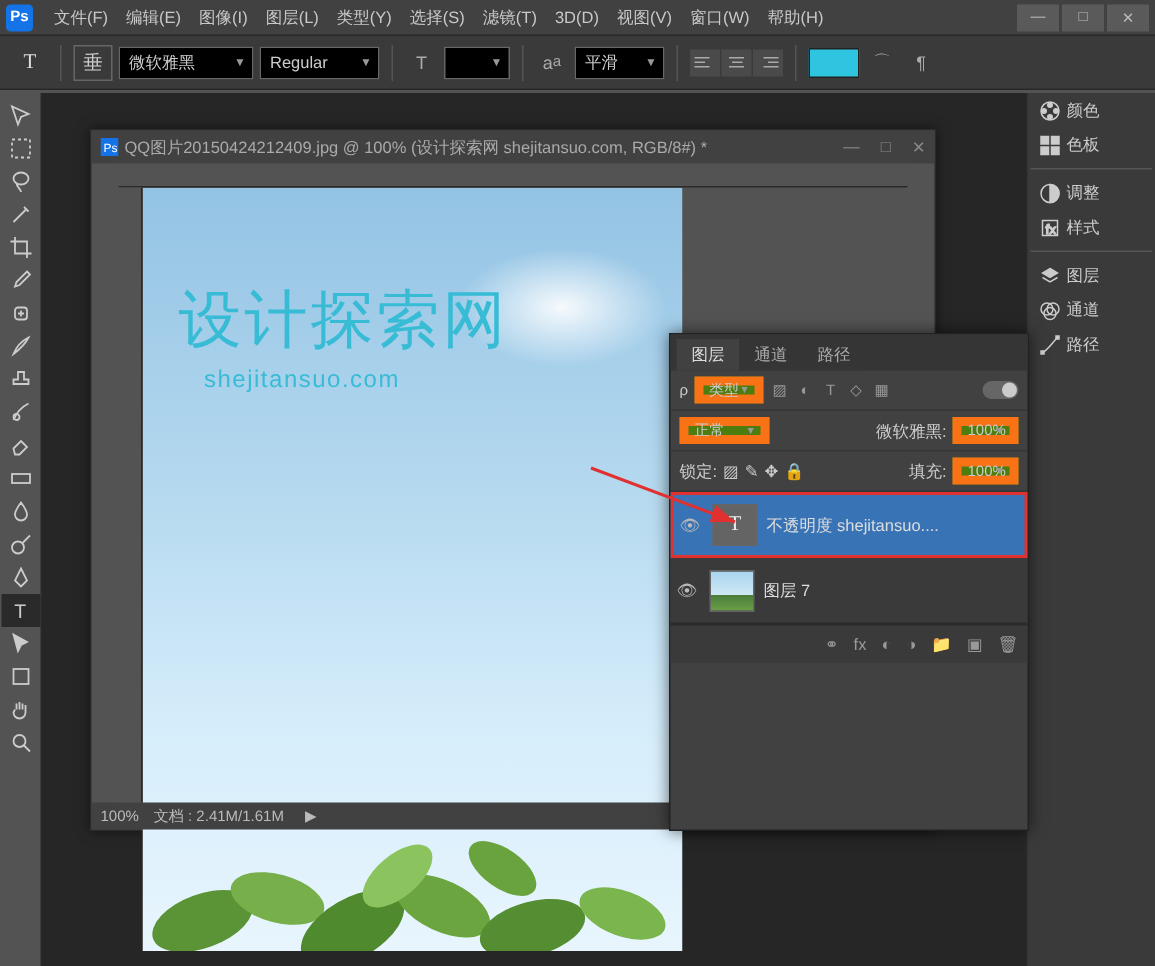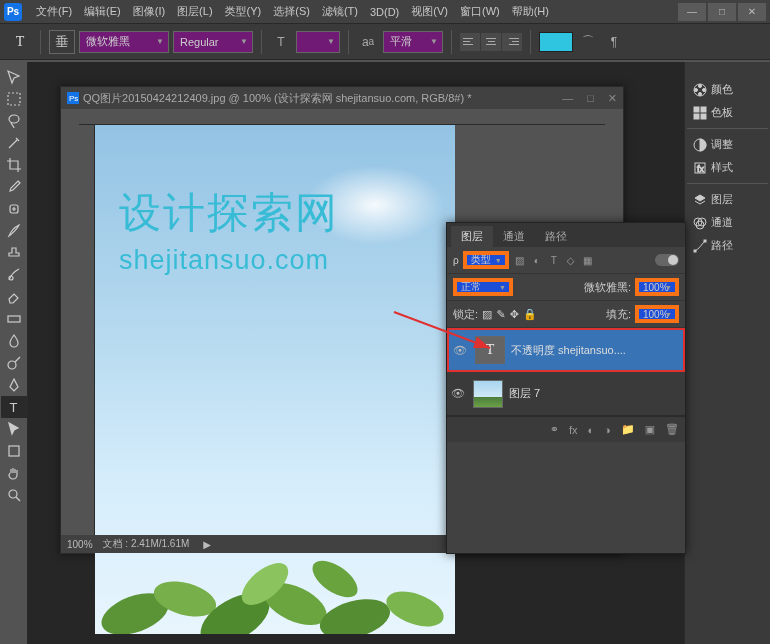--- a/index.html
+++ b/index.html
@@ -6,21 +6,21 @@
 body { background: #535353; width: 770px; height: 644px; overflow: hidden; position: relative; }
 .menubar { background: #414141; height: 24px; display: flex; align-items: center; padding: 0 4px; border-bottom: 1px solid #282828; }
 .ps-logo { width: 18px; height: 18px; background: #1473e6; border-radius: 3px; display: flex; align-items: center; justify-content: center; color: #fff; font-size: 10px; font-weight: bold; margin-right: 8px; }
 .menu-item { color: #c8c8c8; font-size: 11px; padding: 0 6px; cursor: default; }
 .win-controls { margin-left: auto; display: flex; gap: 2px; }
 .win-btn { width: 28px; height: 18px; background: #5a5a5a; color: #bbb; display: flex; align-items: center; justify-content: center; font-size: 10px; }
 .optbar { background: #3a3a3a; height: 36px; display: flex; align-items: center; padding: 0 8px; border-bottom: 1px solid #282828; gap: 4px; }
 .opt-tool-icon { width: 24px; height: 24px; display: flex; align-items: center; justify-content: center; color: #ddd; font-size: 14px; font-family: Georgia, serif; }
 .opt-sep { width: 1px; height: 24px; background: #555; margin: 0 4px; }
 .opt-char { width: 26px; height: 24px; border: 1px solid #666; display: flex; align-items: center; justify-content: center; color: #ccc; font-size: 13px; }
-.opt-dd { background: #701a75; border: 1px solid #666; color: #ccc; font-size: 11px; padding: 2px 18px 2px 6px; position: relative; height: 22px; display: flex; align-items: center; }
+.opt-dd { background: #000000; border: 1px solid #666; color: #ccc; font-size: 11px; padding: 2px 18px 2px 6px; position: relative; height: 22px; display: flex; align-items: center; }
 .opt-dd::after { content: "▼"; position: absolute; right: 4px; font-size: 8px; color: #999; }
 .opt-icon { width: 22px; height: 22px; display: flex; align-items: center; justify-content: center; color: #aaa; font-size: 12px; }
 .opt-swatch { width: 34px; height: 20px; background: #2fc5e0; border: 1px solid #222; }
 .opt-align { display: flex; gap: 1px; }
 .align-btn { width: 20px; height: 18px; background: #4a4a4a; display: flex; flex-direction: column; gap: 2px; padding: 3px; justify-content: center; }
 .align-btn span { height: 1px; background: #aaa; }
 .workspace { position: absolute; top: 62px; left: 0; right: 0; bottom: 0; display: flex; }
 .toolbar { width: 28px; background: #535353; border-right: 1px solid #2a2a2a; padding-top: 4px; }
 .tool { width: 26px; height: 22px; display: flex; align-items: center; justify-content: center; color: #ccc; font-size: 13px; cursor: default; margin: 0 auto; }
 .tool.active { background: #2a2a2a; }
@@ -30,32 +30,32 @@
 .doc-titlebar { height: 22px; background: #414141; display: flex; align-items: center; padding: 0 6px; font-size: 11px; color: #aaa; }
 .doc-win-ctrl { margin-left: auto; display: flex; gap: 14px; color: #888; font-size: 11px; }
 .ruler-h { position: absolute; top: 22px; left: 18px; right: 18px; height: 16px; background: #535353; border-bottom: 1px solid #2a2a2a; z-index: 2; }
 .ruler-v { position: absolute; top: 38px; left: 18px; width: 16px; bottom: 18px; background: #535353; border-right: 1px solid #2a2a2a; z-index: 2; }
 .canvas { position: absolute; top: 38px; left: 34px; width: 360px; height: 509px; overflow: hidden; }
 .sky { position: absolute; inset: 0; background: linear-gradient(180deg, #93c3e4 0%, #b5d9ef 40%, #d5edfb 70%, #e8f5fd 100%); }
 .cloud { position: absolute; top: 40px; right: 10px; width: 140px; height: 80px; background: radial-gradient(ellipse at center, rgba(255,255,255,0.9) 0%, rgba(255,255,255,0) 70%); }
 .leaves { position: absolute; bottom: 0; left: 0; right: 0; height: 110px; }
 .text-overlay { position: absolute; top: 60px; left: 24px; color: #38bcd6; }
 .text-main { font-size: 42px; letter-spacing: 2px; font-weight: 400; }
-.text-sub { font-size: 27px; margin-top: 4px; letter-spacing: 1px; }
+.text-sub { font-size: 16px; margin-top: 4px; letter-spacing: 1px; margin-left: 17px; }
 .status { position: absolute; bottom: 0; left: 0; right: 0; height: 18px; background: #414141; display: flex; align-items: center; font-size: 10px; color: #bbb; padding: 0 6px; gap: 10px; }
-.right-col { width: 86px; background: #3a3a3a; border-left: 1px solid #2a2a2a; padding: 16px 2px; }
+.right-col { width: 86px; background: #3a3a3a; border-left: 1px solid #2a2a2a; padding: 0 2px; }
 .rp-item { display: flex; align-items: center; gap: 4px; padding: 4px 6px; color: #ccc; font-size: 11px; }
 .rp-item svg { width: 14px; height: 14px; stroke: #ccc; fill: #ccc; }
 .rp-sep { height: 1px; background: #555; margin: 4px 0; }
 .layers-panel { position: absolute; left: 446px; top: 222px; width: 240px; height: 332px; background: #414141; border: 1px solid #222; box-shadow: 0 0 10px rgba(0,0,0,0.6); z-index: 100; }
 .lp-tabs { height: 24px; background: #353535; display: flex; align-items: flex-end; padding-left: 4px; }
 .lp-tab { padding: 3px 10px; font-size: 11px; color: #aaa; background: #353535; }
 .lp-tab.active { background: #414141; color: #ddd; }
 .lp-row { display: flex; align-items: center; padding: 4px 6px; gap: 4px; border-bottom: 1px solid #353535; font-size: 11px; color: #ccc; }
-.lp-dd { background: #1d4ed8; border: 4px solid #f97316; color: #ccc; font-size: 10px; padding: 1px 4px 1px 4px; position: relative; height: 18px; display: flex; align-items: center; }
+.lp-dd { background: #4d7c0f; border: 6px solid #f97316; color: #ccc; font-size: 10px; padding: 1px 4px 1px 4px; position: relative; height: 18px; display: flex; align-items: center; }
 .lp-dd::after { content: "▼"; position: absolute; right: 3px; font-size: 7px; color: #999; }
 .lp-layers { flex: 1; overflow: auto; background: #3a3a3a; }
 .layer { display: flex; align-items: center; height: 44px; border-bottom: 1px solid #2a2a2a; padding: 0 4px; gap: 6px; color: #ddd; font-size: 11px; }
 .layer.sel { background: #3874b5; border: 2px solid #e03030; }
 .eye { width: 16px; color: #bbb; }
 .thumb { width: 30px; height: 28px; border: 1px solid #666; display: flex; align-items: center; justify-content: center; font-size: 14px; background: #fff; }
 .thumb.t { background: #646464; color: #eee; font-family: Georgia; }
 .thumb.img { background: linear-gradient(180deg, #a8d5ef 0%, #cfe8f5 60%, #4a7c3a 60%, #6ba048 100%); }
 .lp-foot { height: 26px; background: #3a3a3a; display: flex; align-items: center; justify-content: flex-end; padding: 0 6px; gap: 10px; color: #999; font-size: 11px; border-top: 1px solid #2a2a2a; }
 .arrow { position: absolute; left: 390px; top: 308px; z-index: 200; pointer-events: none; }

